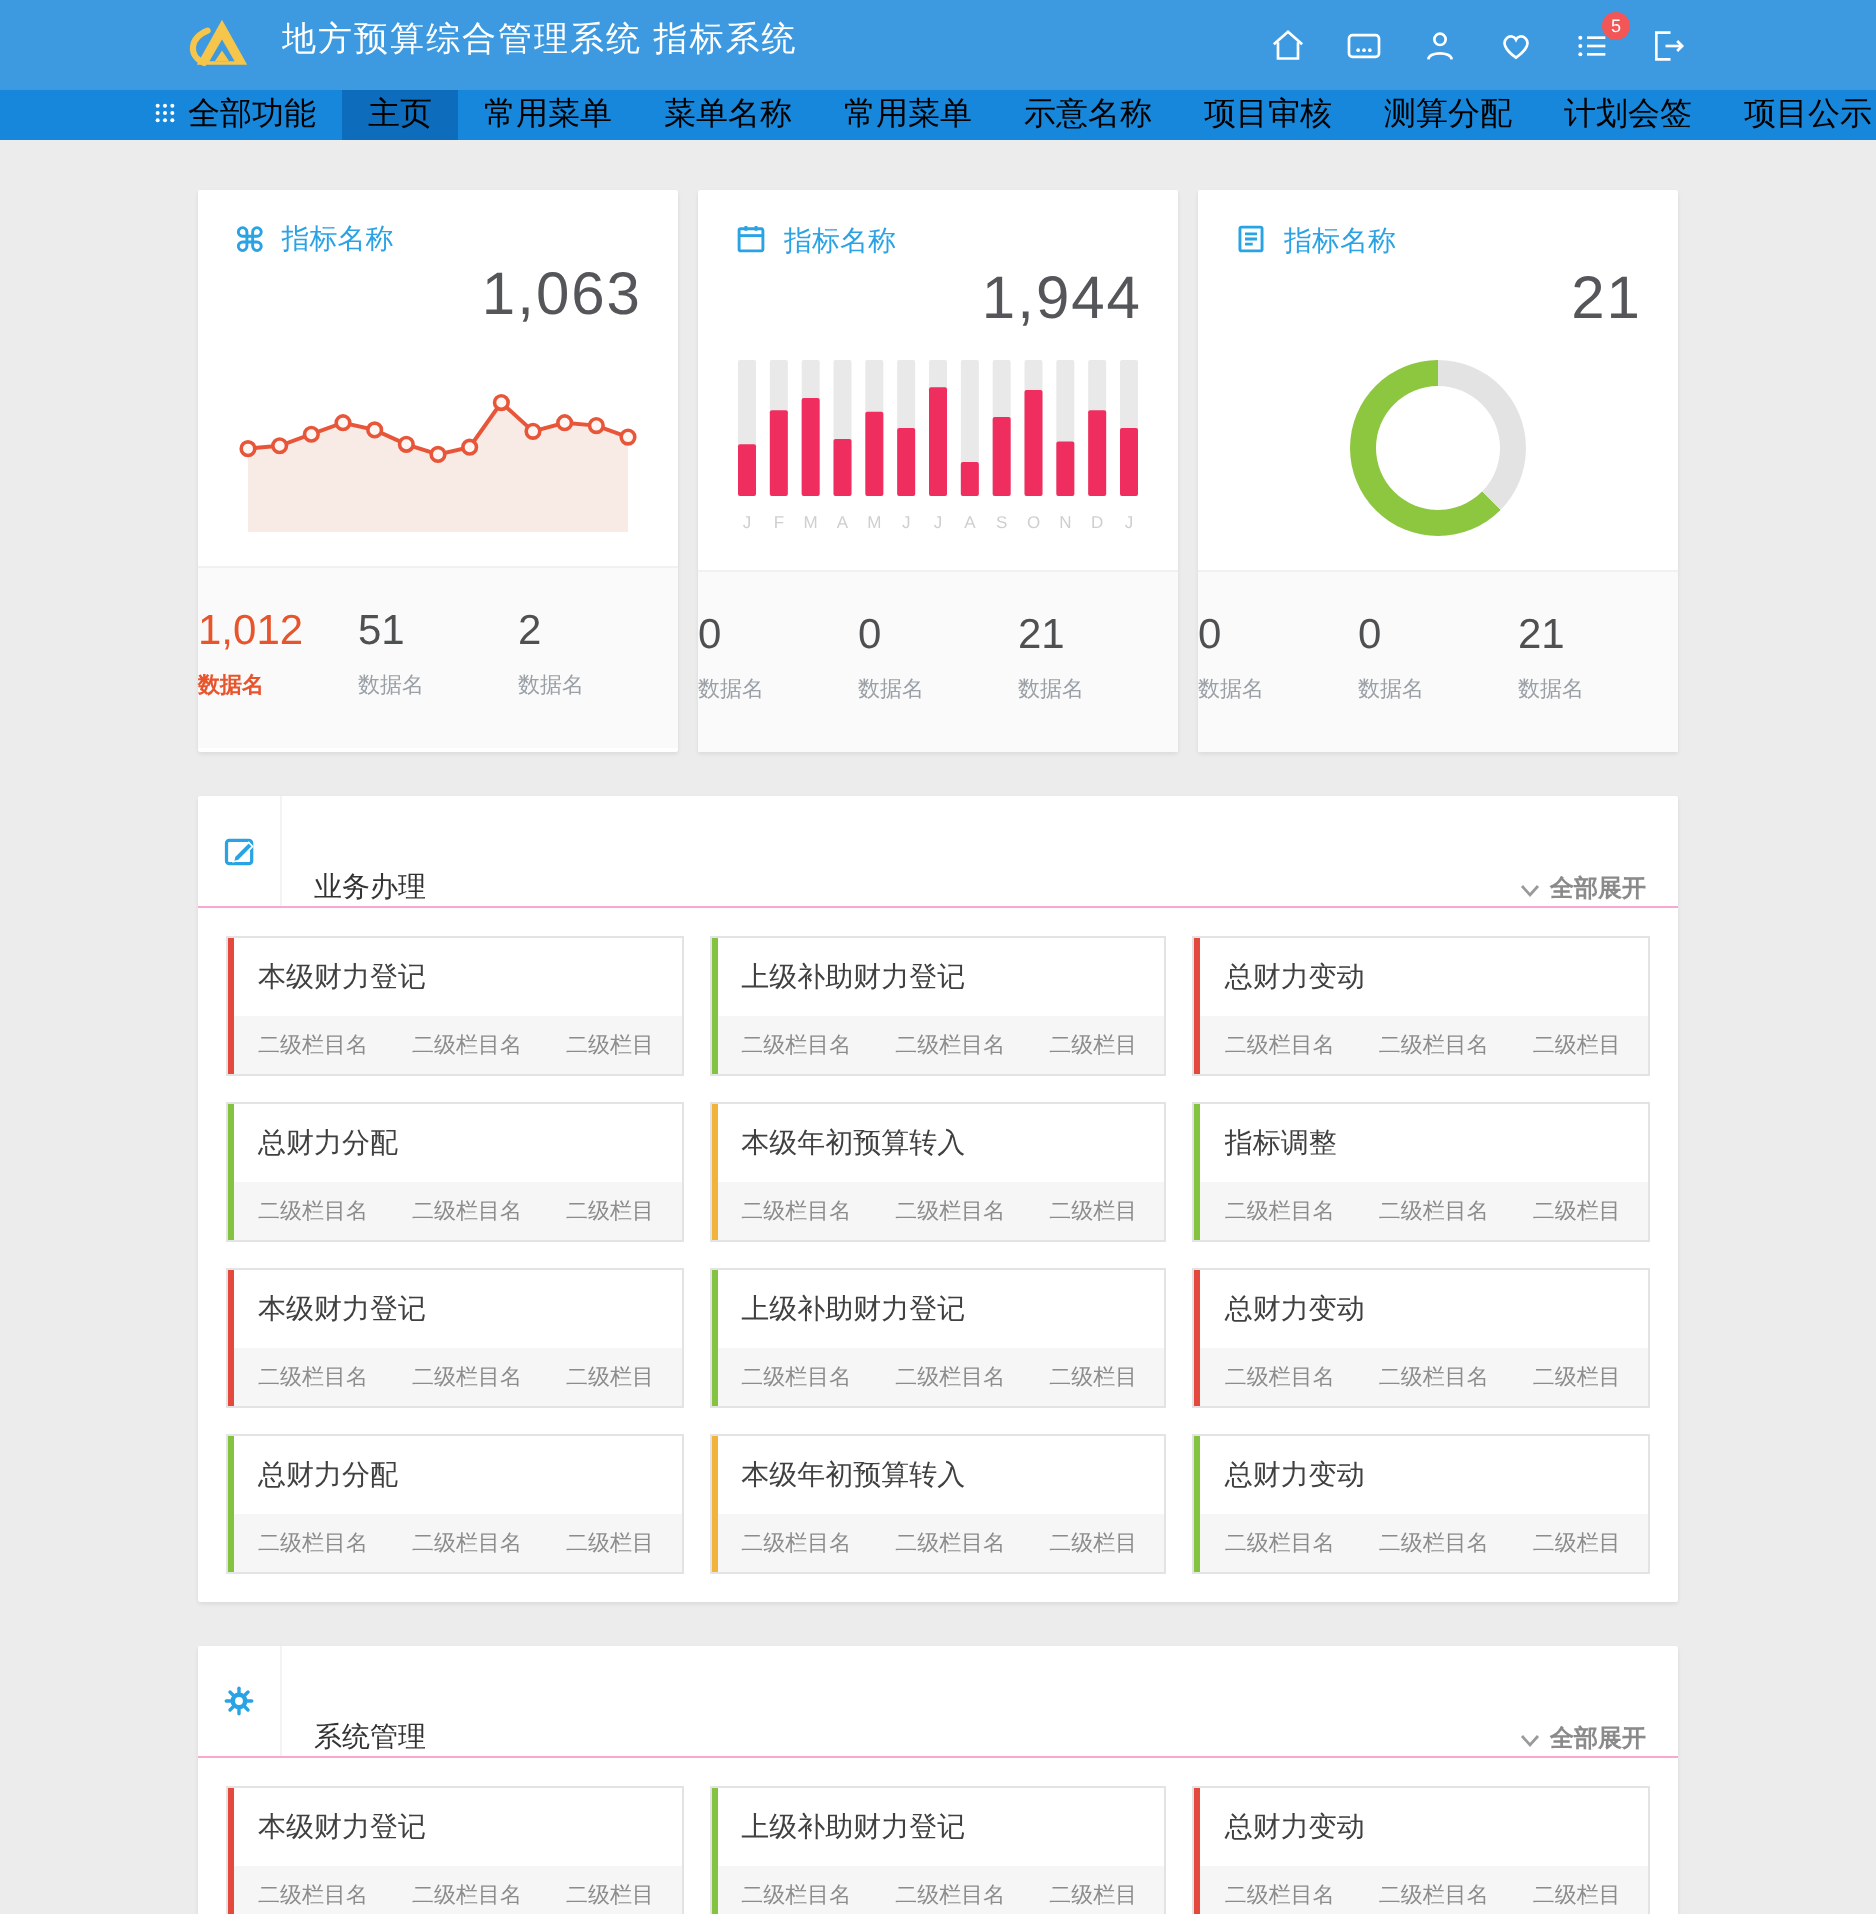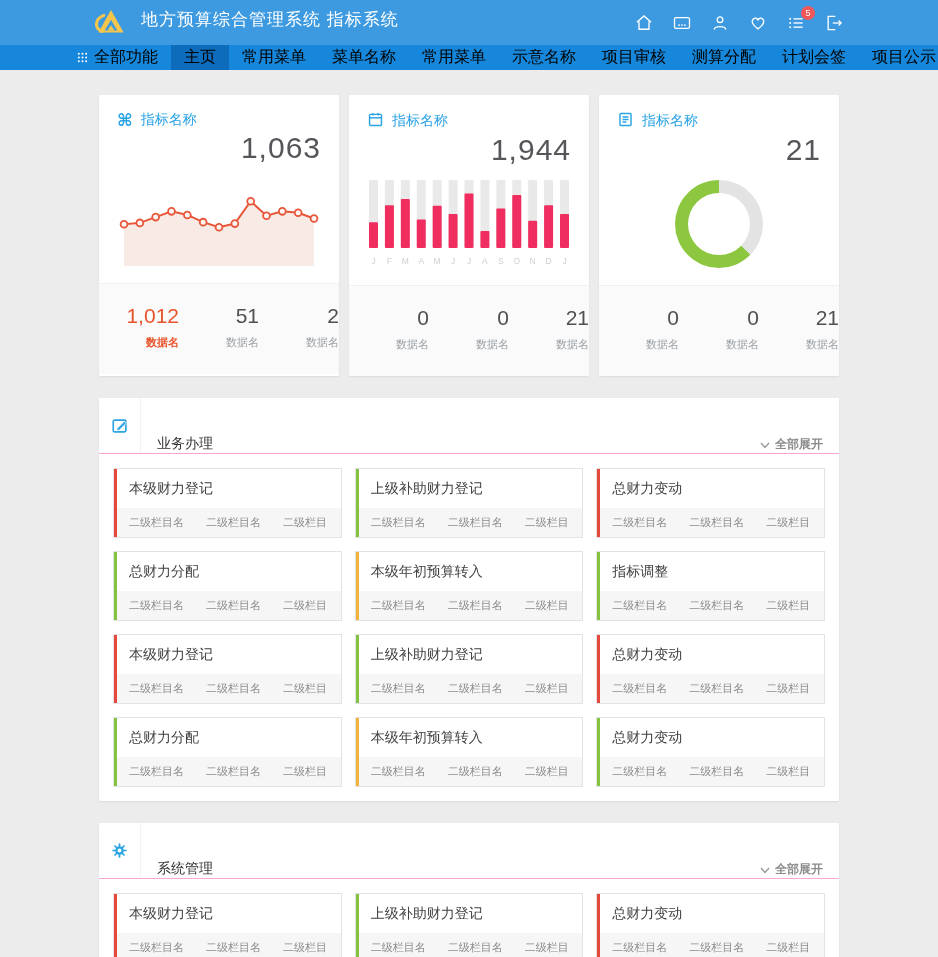--- a/index.html
+++ b/index.html
@@ -26,21 +26,21 @@
   .nav-item.active { background: #0d6cbb; }
   
   .content { width: 740px; margin: 0 auto; }
   .stat-cards { display: flex; gap: 10px; margin-top: 25px; }
   .stat-card { flex: 1; background: #fff; box-shadow: 0 1px 2px rgba(0,0,0,.08); border-radius: 1px; }
   .stat-top { padding: 16px 18px 0; }
   .stat-title { color: #2aa2e4; font-size: 14px; display: flex; gap: 8px; align-items: center; }
   .stat-value { font-size: 30px; color: #55565a; font-weight: 200; text-align: right; margin-top: 2px; letter-spacing: 1px; }
   .chart-area { height: 98px; margin-top: 8px; display: flex; align-items: center; justify-content: center; }
   .stat-strip { background: #fafafa; border-top: 1px solid #f1f1f1; display: flex; padding: 20px 0 24px; margin-top: 12px; }
-  .stat-col { flex: 1; text-align: right; }
+  .stat-col { flex: 1; text-align: left; }
   .stat-col .num { font-size: 21px; color: #4f5052; font-weight: 300; }
   .stat-col .lbl { font-size: 11px; color: #9aa0a6; margin-top: 7px; }
   .stat-col.hl .num { color: #e8542c; }
   .stat-col.hl .lbl { color: #e8542c; font-weight: 700; }
   
   .donut { width: 88px; height: 88px; border-radius: 50%; position: relative; }
   .donut .hole { position: absolute; inset: 13px; background: #fff; border-radius: 50%; }
   
   .panel { background: #fff; margin-top: 22px; box-shadow: 0 1px 2px rgba(0,0,0,.08); border-radius: 1px; }
   .panel-head { height: 56px; display: flex; align-items: flex-end; border-bottom: 1px solid #f9a8d4; }

